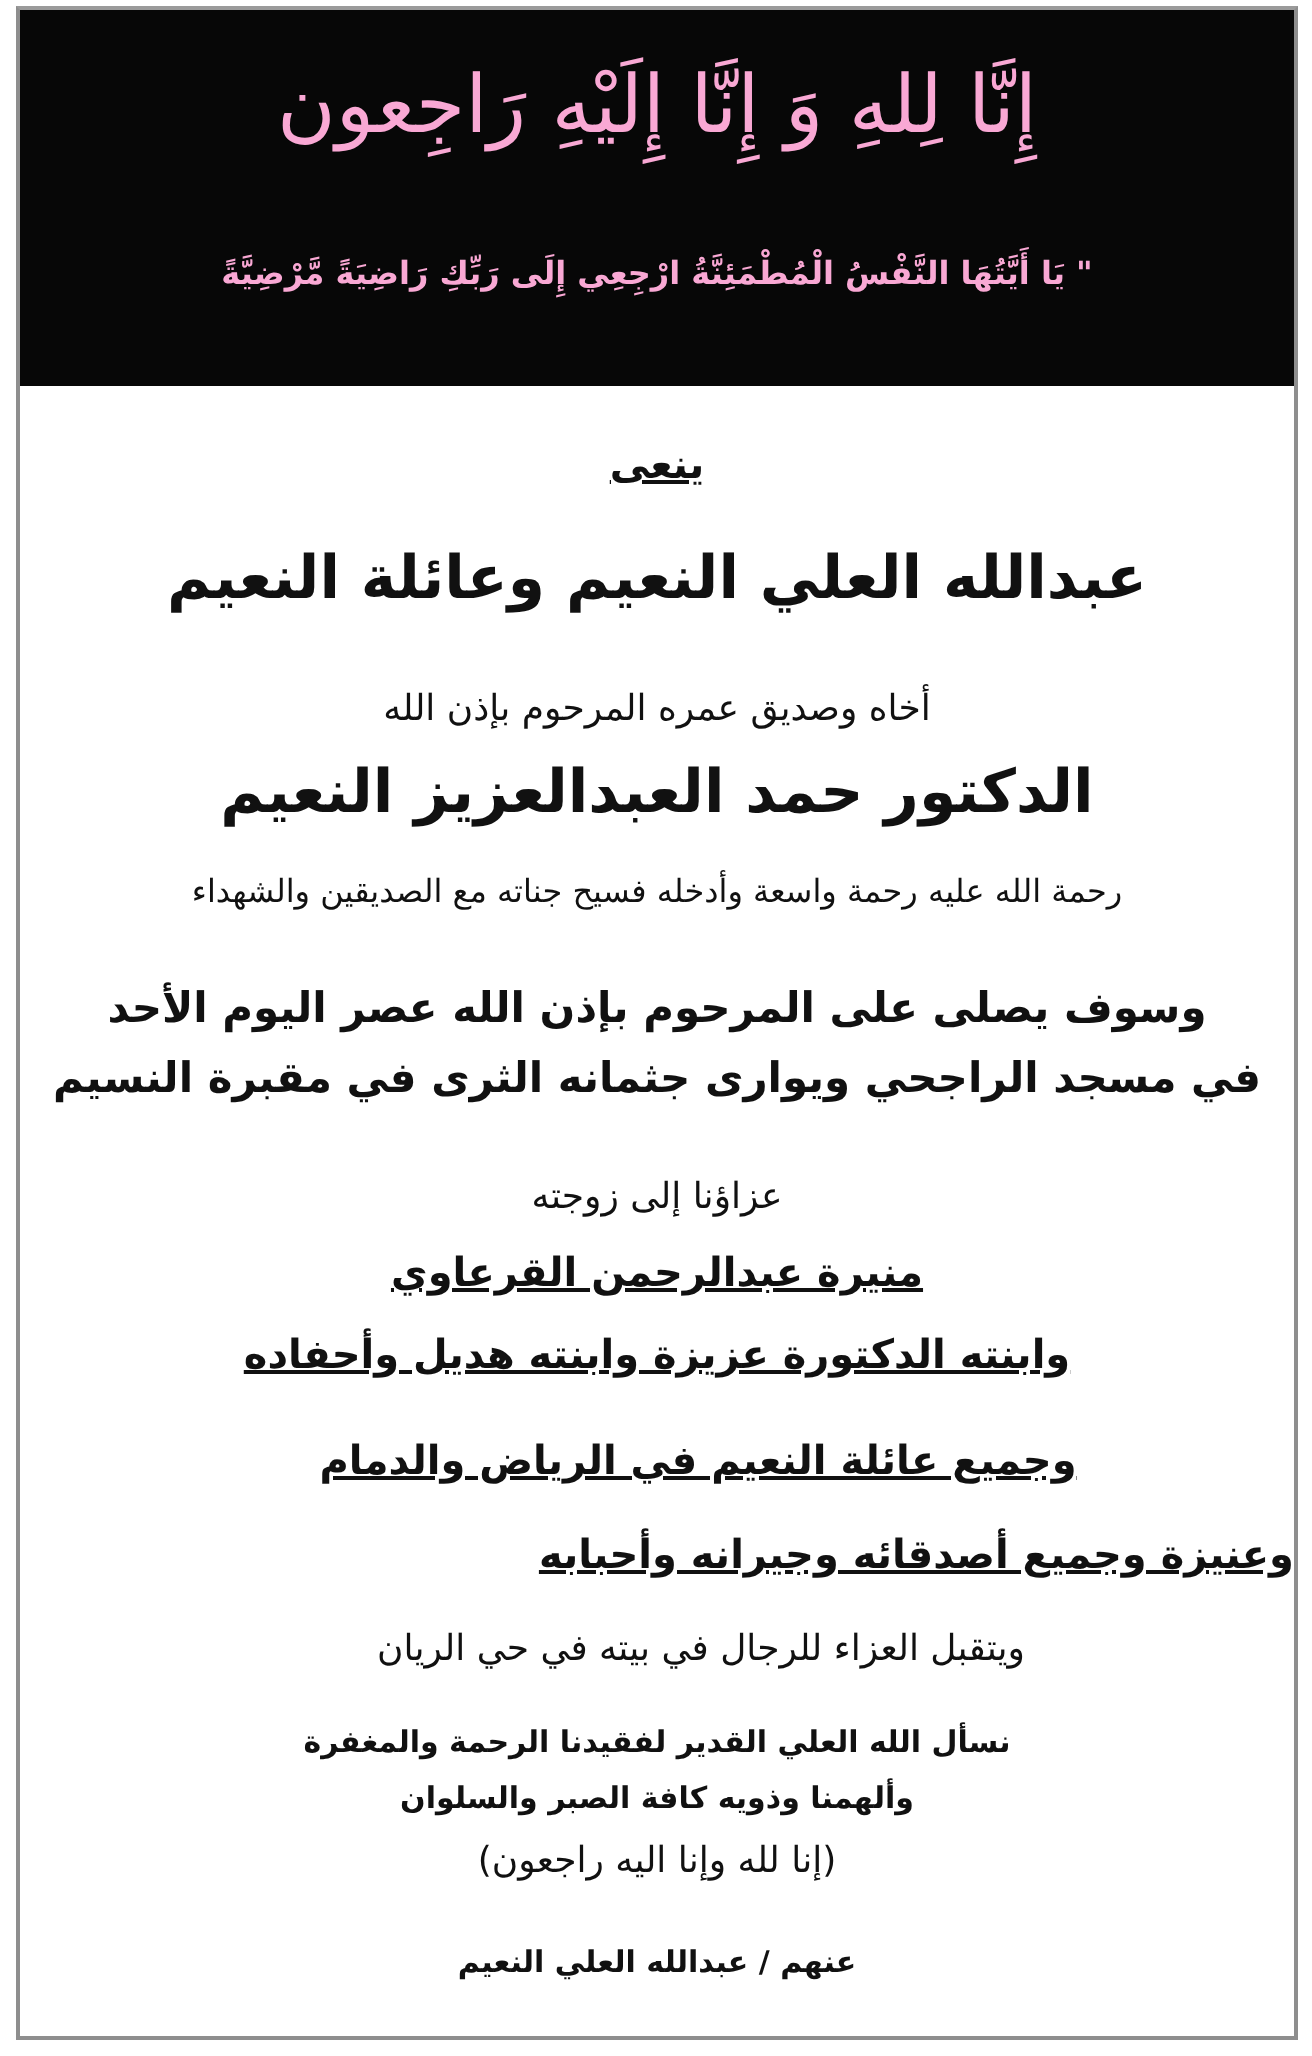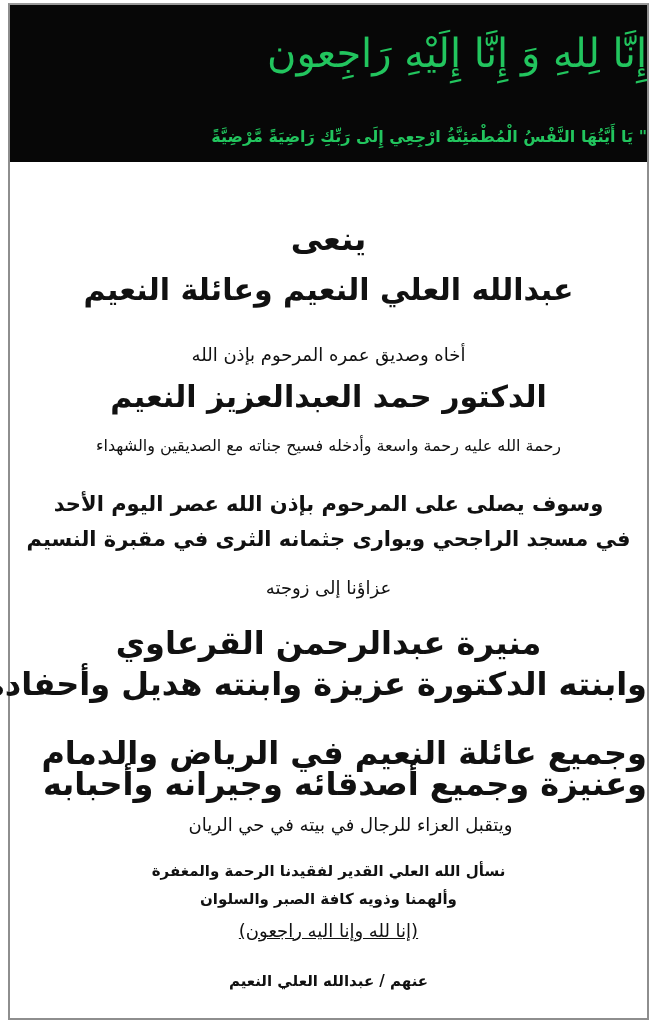--- a/index.html
+++ b/index.html
@@ -24,24 +24,25 @@
     border: 2px solid #8e8e8e;
     border-top-color: #9a9a9a;
     background: #ffffff;
     box-sizing: content-box;
   }
   .header {
     position: absolute;
     left: 0;
     top: 0;
     width: 637px;
-    height: 157px;
+    height: 188px;
     background: #070707;
-    color: #22c55e;
+    color: #f9a8d4;
     direction: rtl;
+    text-align: center;
   }
   .header-title {
     position: absolute;
     left: 0; right: 0;
     top: 18px;
     font-family: "DejaVu Serif", serif;
     font-size: 40px;
     line-height: 60px;
     letter-spacing: 1px;
   }
@@ -66,21 +67,21 @@
   }
   .line {
     position: absolute;
     left: 0;
     right: 0;
     white-space: nowrap;
     text-align: center;
   }
   .bold { font-weight: bold; }
   .t-xl { font-size: 30px; }
-  .t-lg { font-size: 32px; }
+  .t-lg { font-size: 20px; text-decoration: underline; }
   .t-md { font-size: 21px; }
   .t-reg { font-size: 18px; }
   .t-sm { font-size: 16px; }
   .t-xs { font-size: 15px; }
 </style>
 </head>
 <body>
 
 <div class="frame">
 
@@ -94,27 +95,27 @@
   <div class="body-text">
     <div class="line bold t-lg" style="top:18px;">ينعى</div>
     <div class="line bold t-xl" style="top:70px;">عبدالله العلي النعيم وعائلة النعيم</div>
     <div class="line t-reg" style="top:142px;">أخاه وصديق عمره المرحوم بإذن الله</div>
     <div class="line bold t-xl" style="top:177px;">الدكتور حمد العبدالعزيز النعيم</div>
     <div class="line t-sm" style="top:234px;">رحمة الله عليه رحمة واسعة وأدخله فسيح جناته مع الصديقين والشهداء</div>
 
     <div class="line bold t-md" style="top:290px;">وسوف يصلى على المرحوم بإذن الله عصر اليوم الأحد</div>
     <div class="line bold t-md" style="top:325px;">في مسجد الراجحي ويوارى جثمانه الثرى في مقبرة النسيم</div>
 
-    <div class="line t-reg" style="top:375px;text-align:center;">عزاؤنا إلى زوجته</div>
+    <div class="line t-reg" style="top:386px;text-align:center;">عزاؤنا إلى زوجته</div>
     <div class="line bold t-lg" style="top:422px;">منيرة عبدالرحمن القرعاوي</div>
     <div class="line bold t-lg" style="top:463px;">وابنته الدكتورة عزيزة وابنته هديل وأحفاده</div>
 
-    <div class="line bold t-lg" style="top:532px;padding-left:41px;">وجميع عائلة النعيم في الرياض والدمام</div>
+    <div class="line bold t-lg" style="top:516px;padding-left:41px;">وجميع عائلة النعيم في الرياض والدمام</div>
     <div class="line bold t-lg" style="top:563px;text-align:right;">وعنيزة وجميع أصدقائه وجيرانه وأحبابه</div>
     <div class="line t-reg" style="top:612px;padding-left:44px;">ويتقبل العزاء للرجال في بيته في حي الريان</div>
 
     <div class="line bold t-xs" style="top:660px;">نسأل الله العلي القدير لفقيدنا الرحمة والمغفرة</div>
     <div class="line bold t-xs" style="top:688px;text-align:center;">وألهمنا وذويه كافة الصبر والسلوان</div>
-    <div class="line t-reg" style="top:718px;text-decoration:underline;">(إنا لله وإنا اليه راجعون)</div>
+    <div class="line t-reg" style="top:718px;">(إنا لله وإنا اليه راجعون)</div>
     <div class="line bold t-xs" style="top:770px;">عنهم / عبدالله العلي النعيم</div>
   </div>
 
 </div>
 
 </body></html>

